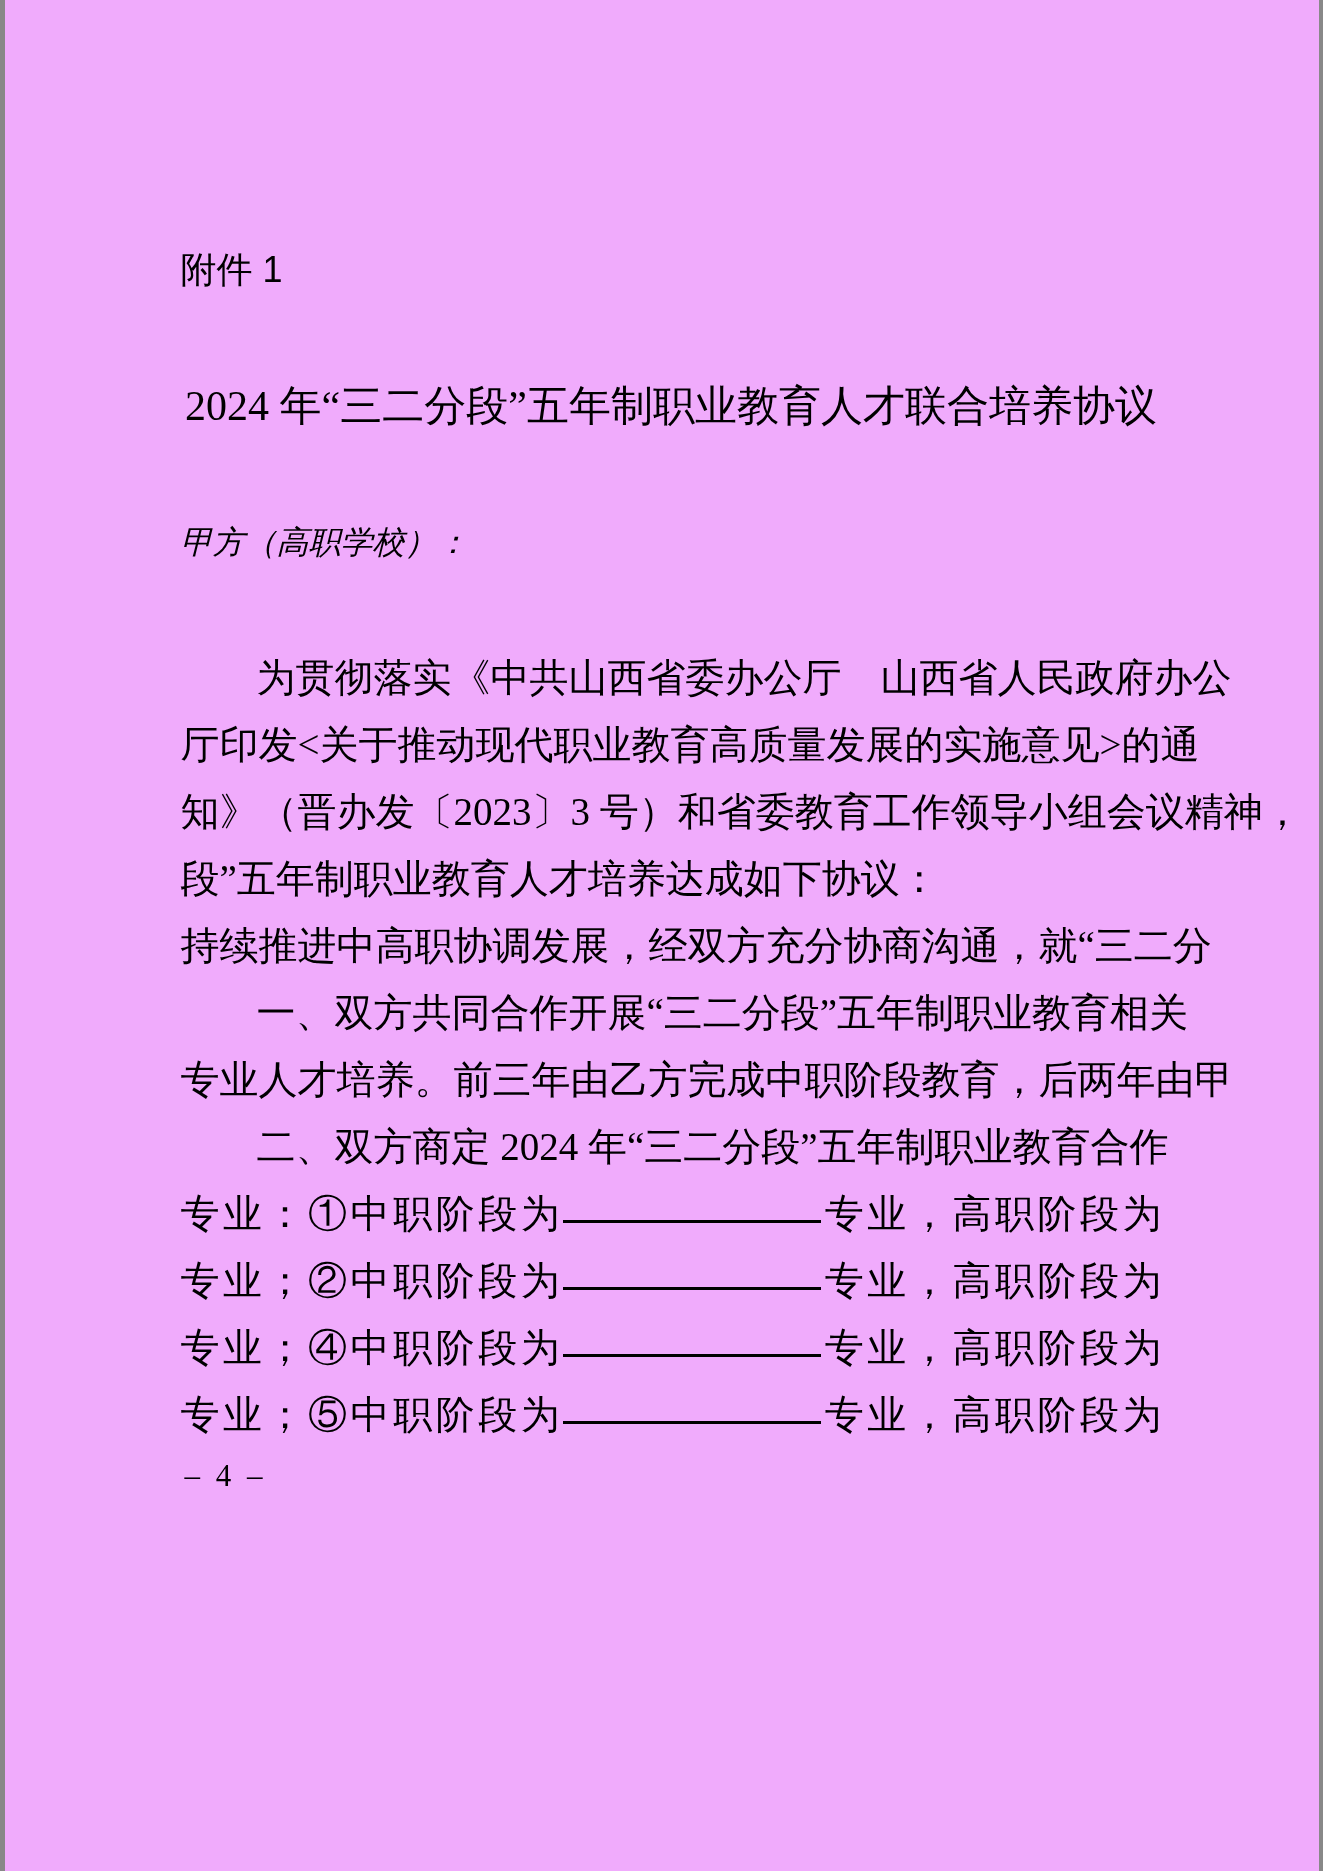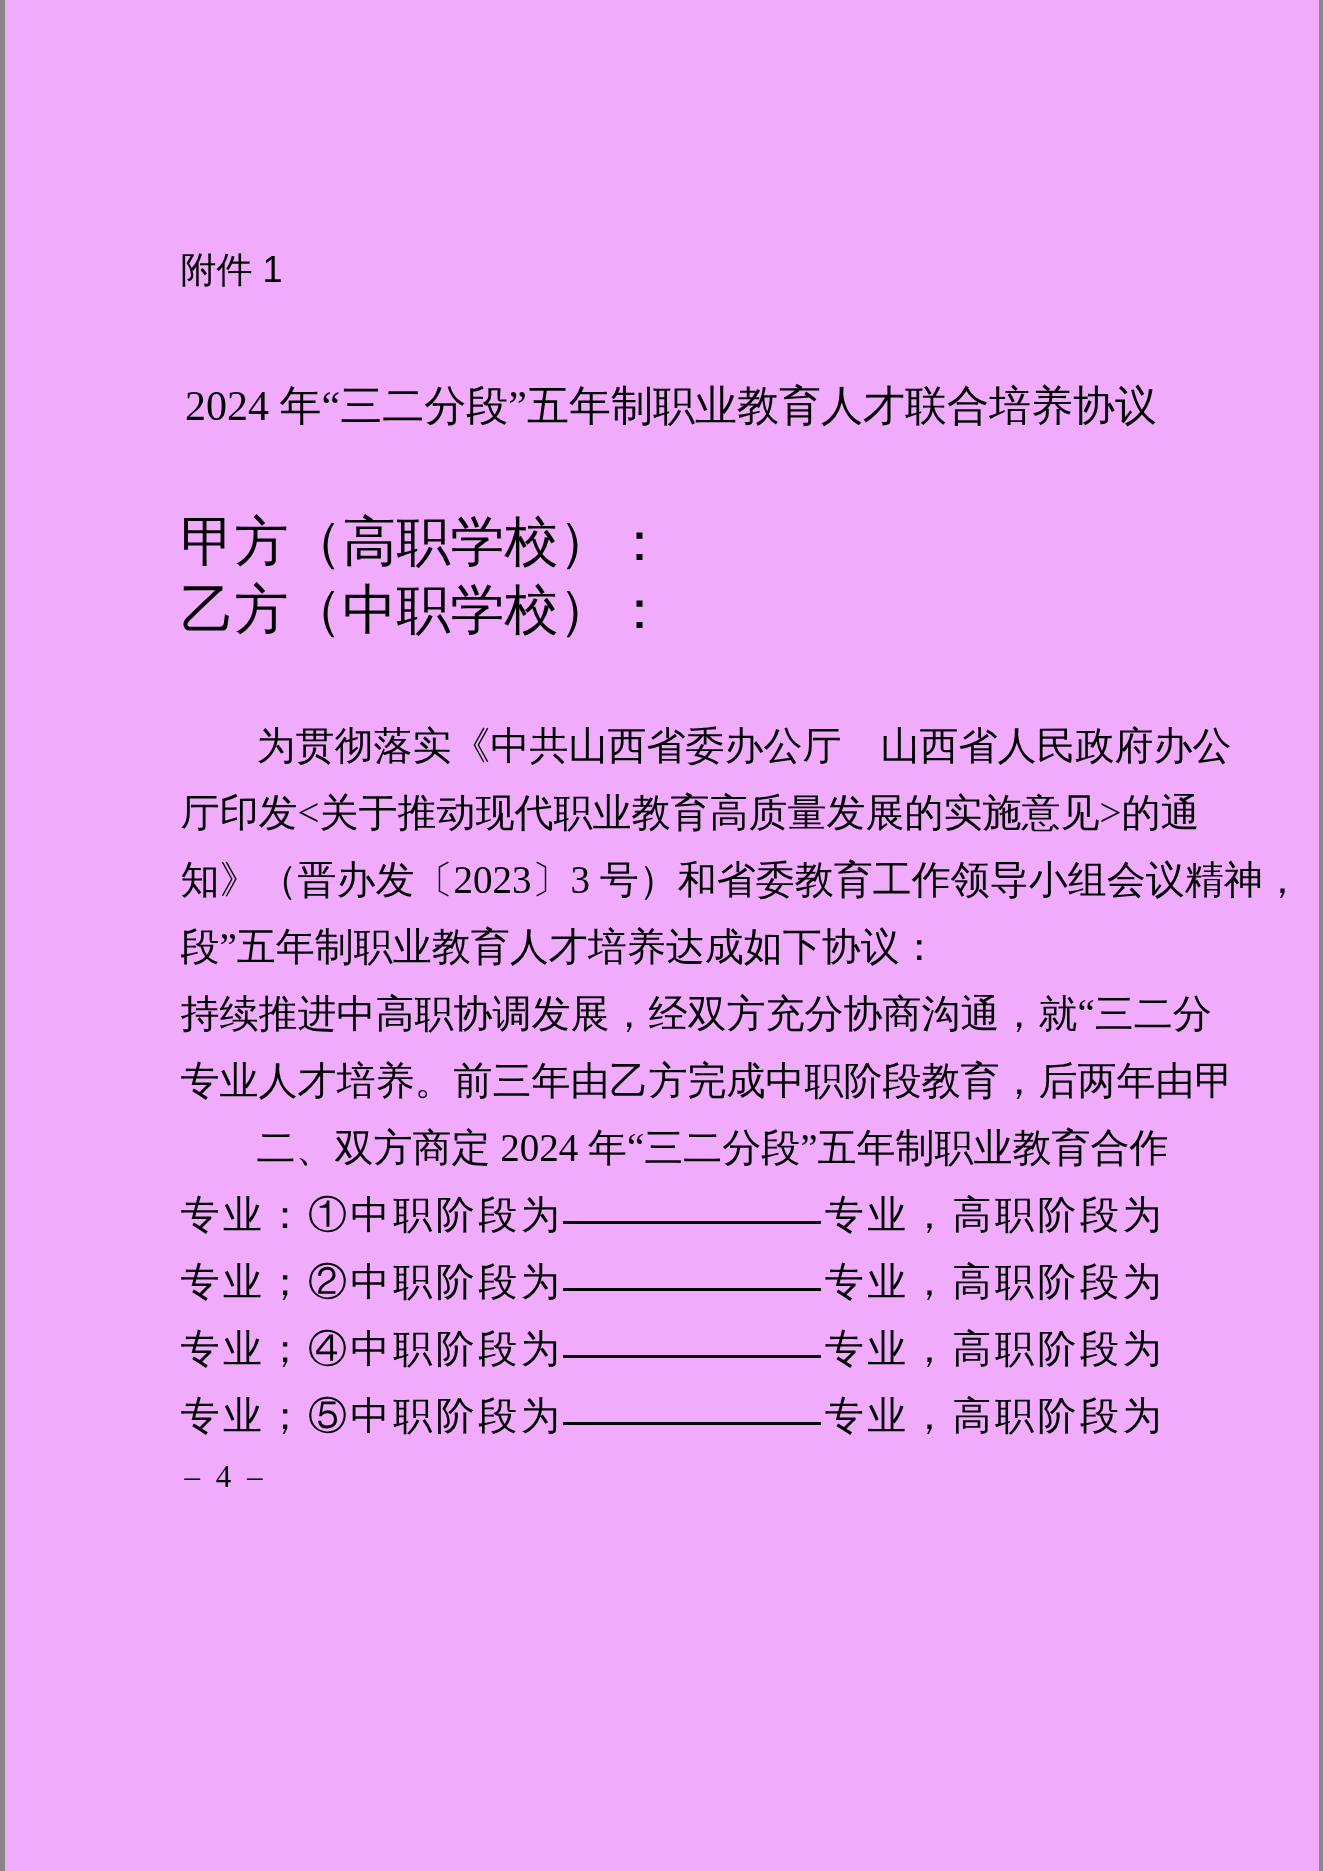--- a/index.html
+++ b/index.html
@@ -25,21 +25,21 @@
   .attachment {
     font-family: "Liberation Sans", "DejaVu Sans", sans-serif;
     font-size: 36px;
   }
   .title {
     font-size: 42px;
     font-weight: 400;
     text-align: center;
     letter-spacing: 0px;
   }
-  .party { font-size: 54px; }
+  .party { font-size: 32px; font-style: italic; }
   .bodyline {
     height: 67px;
     line-height: 67px;
     font-size: 39px;
     white-space: nowrap;
   }
   .justify {
     text-align: justify;
     text-align-last: justify;
   }
@@ -67,30 +67,30 @@
 
   <div class="line attachment">附件 1</div>
 
   <div class="spacer"></div>
 
   <div class="line title">2024 年“三二分段”五年制职业教育人才联合培养协议</div>
 
   <div class="spacer"></div>
 
   <div class="line party">甲方（高职学校）：</div>
-  <div class="line party">乙方（中职学校）：</div>
 
   <div class="spacer"></div>
 
   <div class="bodyline justify indent">为贯彻落实《中共山西省委办公厅　山西省人民政府办公</div>
   <div class="bodyline justify">厅印发&lt;关于推动现代职业教育高质量发展的实施意见&gt;的通</div>
   <div class="bodyline justify">知》（晋办发〔2023〕3 号）和省委教育工作领导小组会议精神，</div>
   <div class="bodyline">段”五年制职业教育人才培养达成如下协议：</div>
   <div class="bodyline justify">持续推进中高职协调发展，经双方充分协商沟通，就“三二分</div>
 
+  <div class="bodyline justify indent">一、双方共同合作开展“三二分段”五年制职业教育相关</div>
   <div class="bodyline justify">专业人才培养。前三年由乙方完成中职阶段教育，后两年由甲</div>
 
   <div class="bodyline justify indent">二、双方商定 2024 年“三二分段”五年制职业教育合作</div>
 
   <div class="bodyline justify"><span>专业：①中职阶段为</span><span class="blank"></span><span>专业，高职阶段为</span></div>
 
   <div class="bodyline justify"><span>专业；②中职阶段为</span><span class="blank"></span><span>专业，高职阶段为</span></div>
 
 
   <div class="bodyline justify"><span>专业；④中职阶段为</span><span class="blank"></span><span>专业，高职阶段为</span></div>

